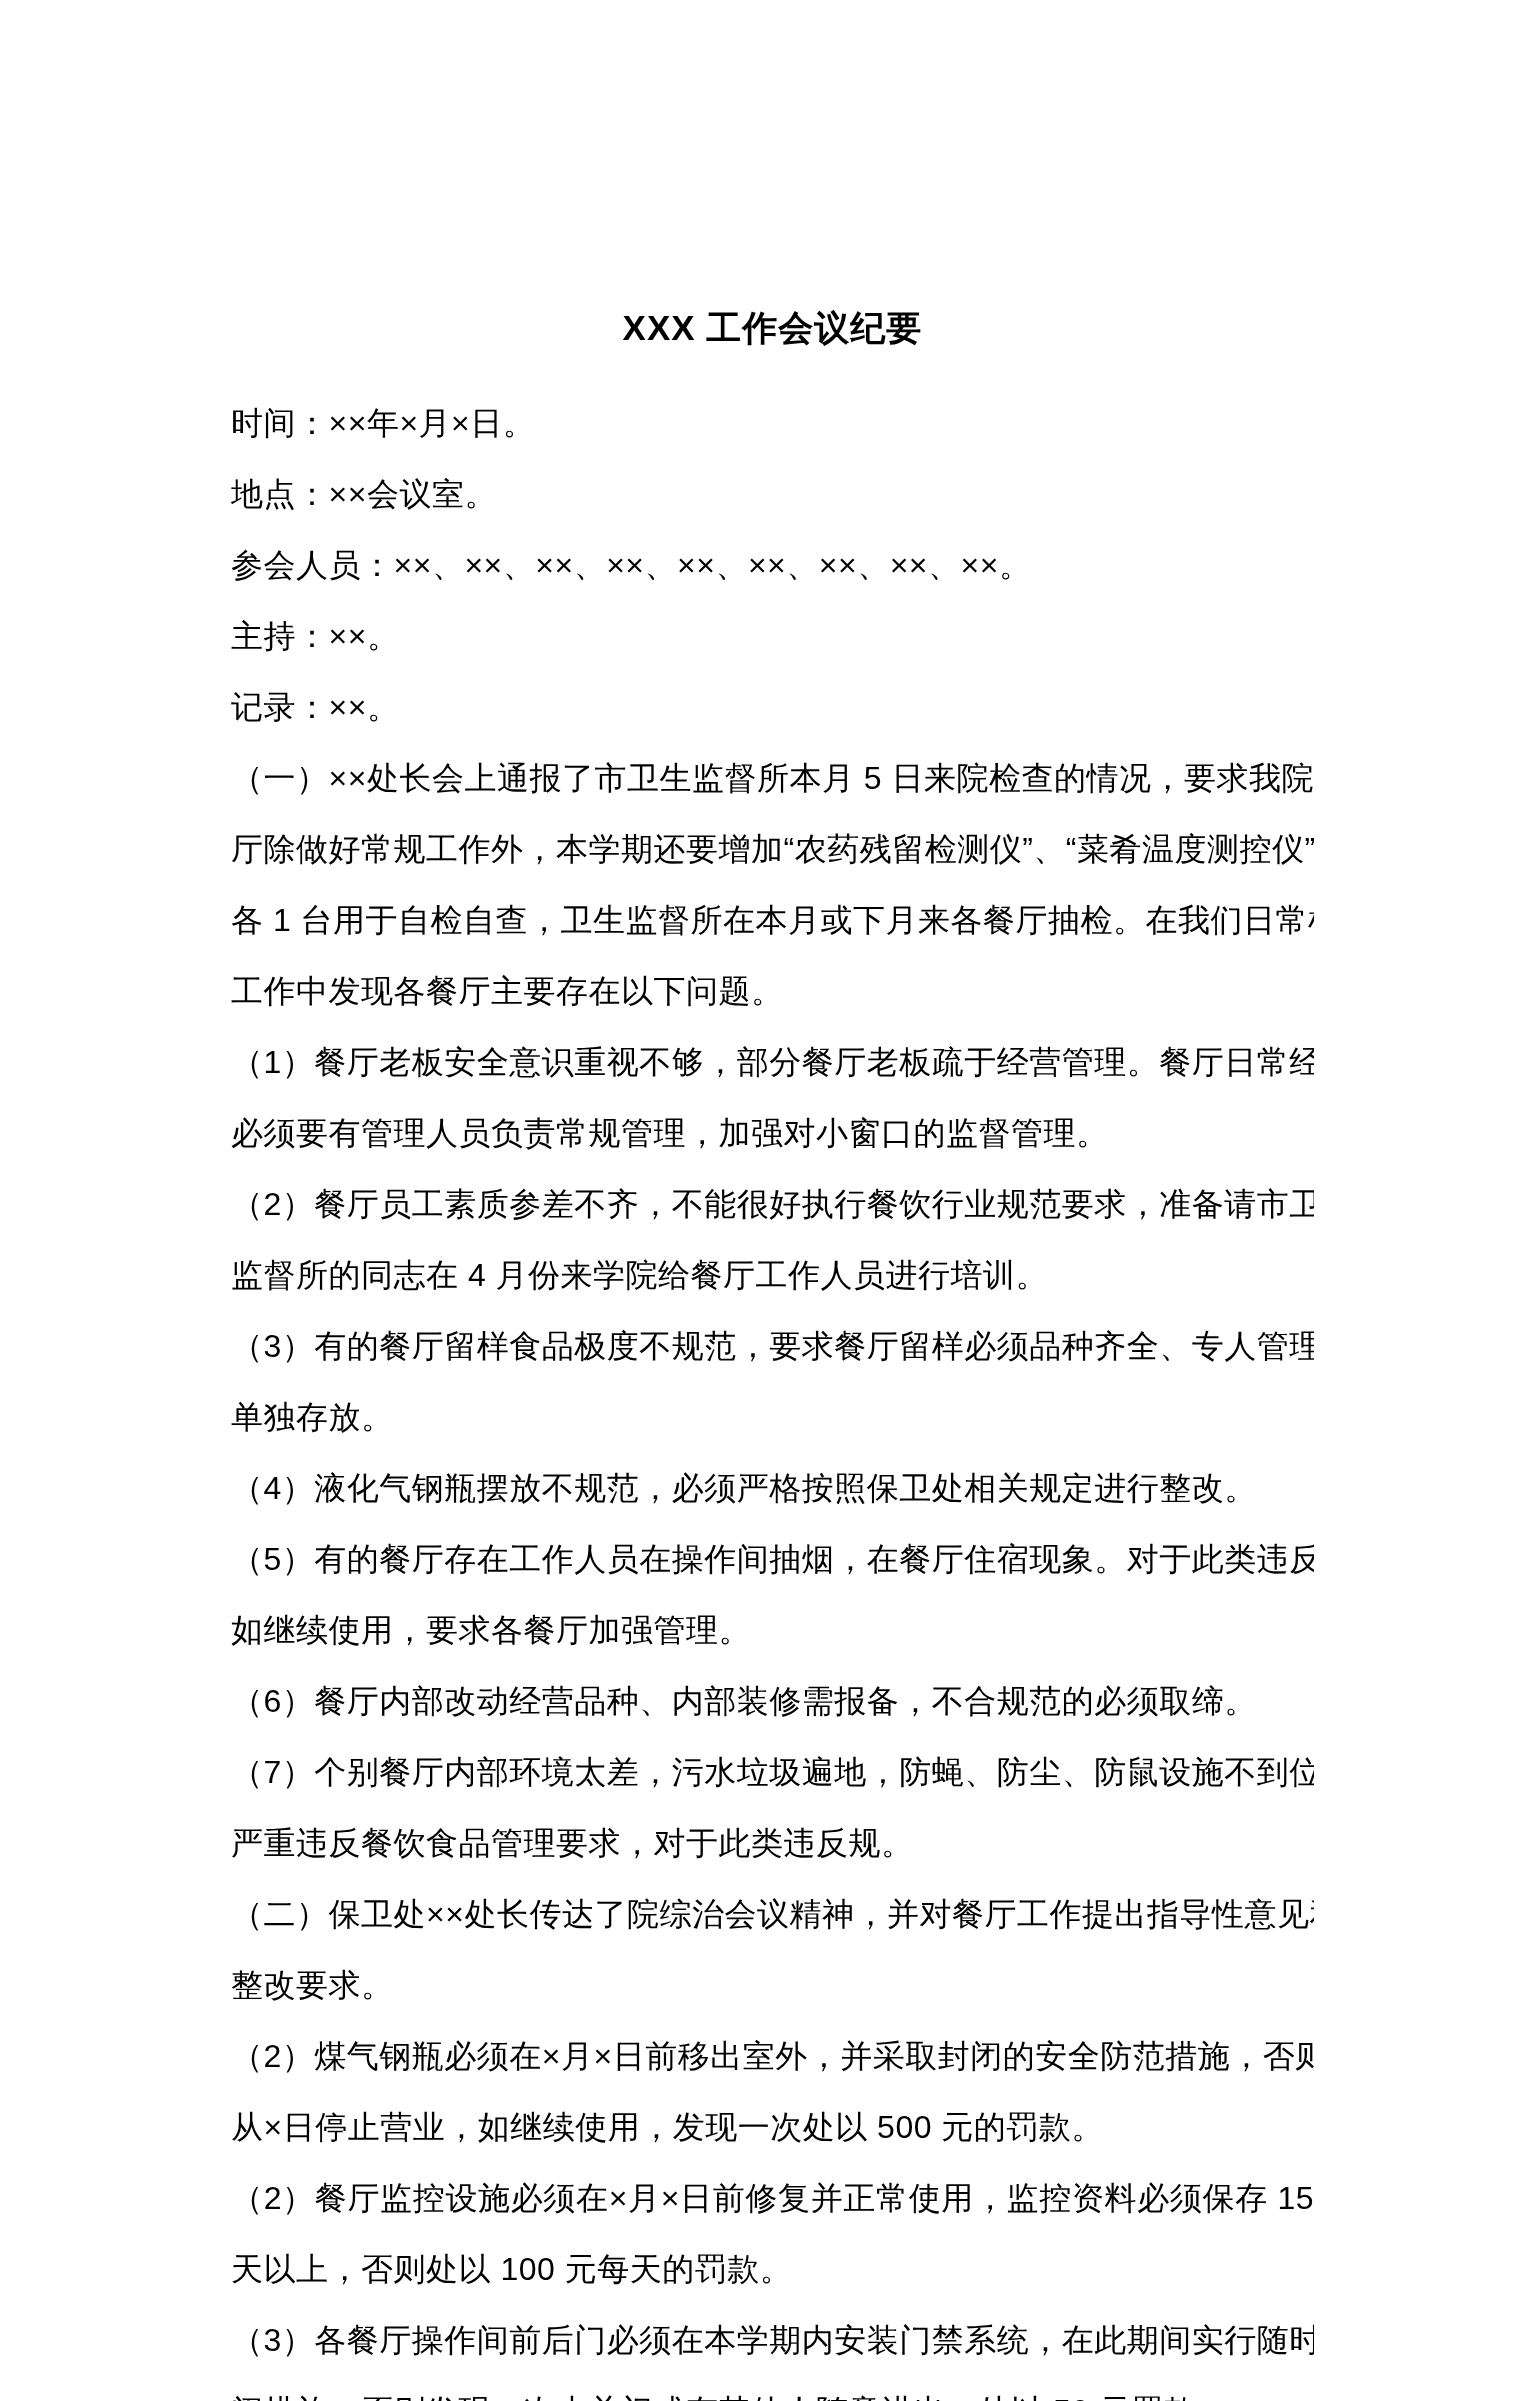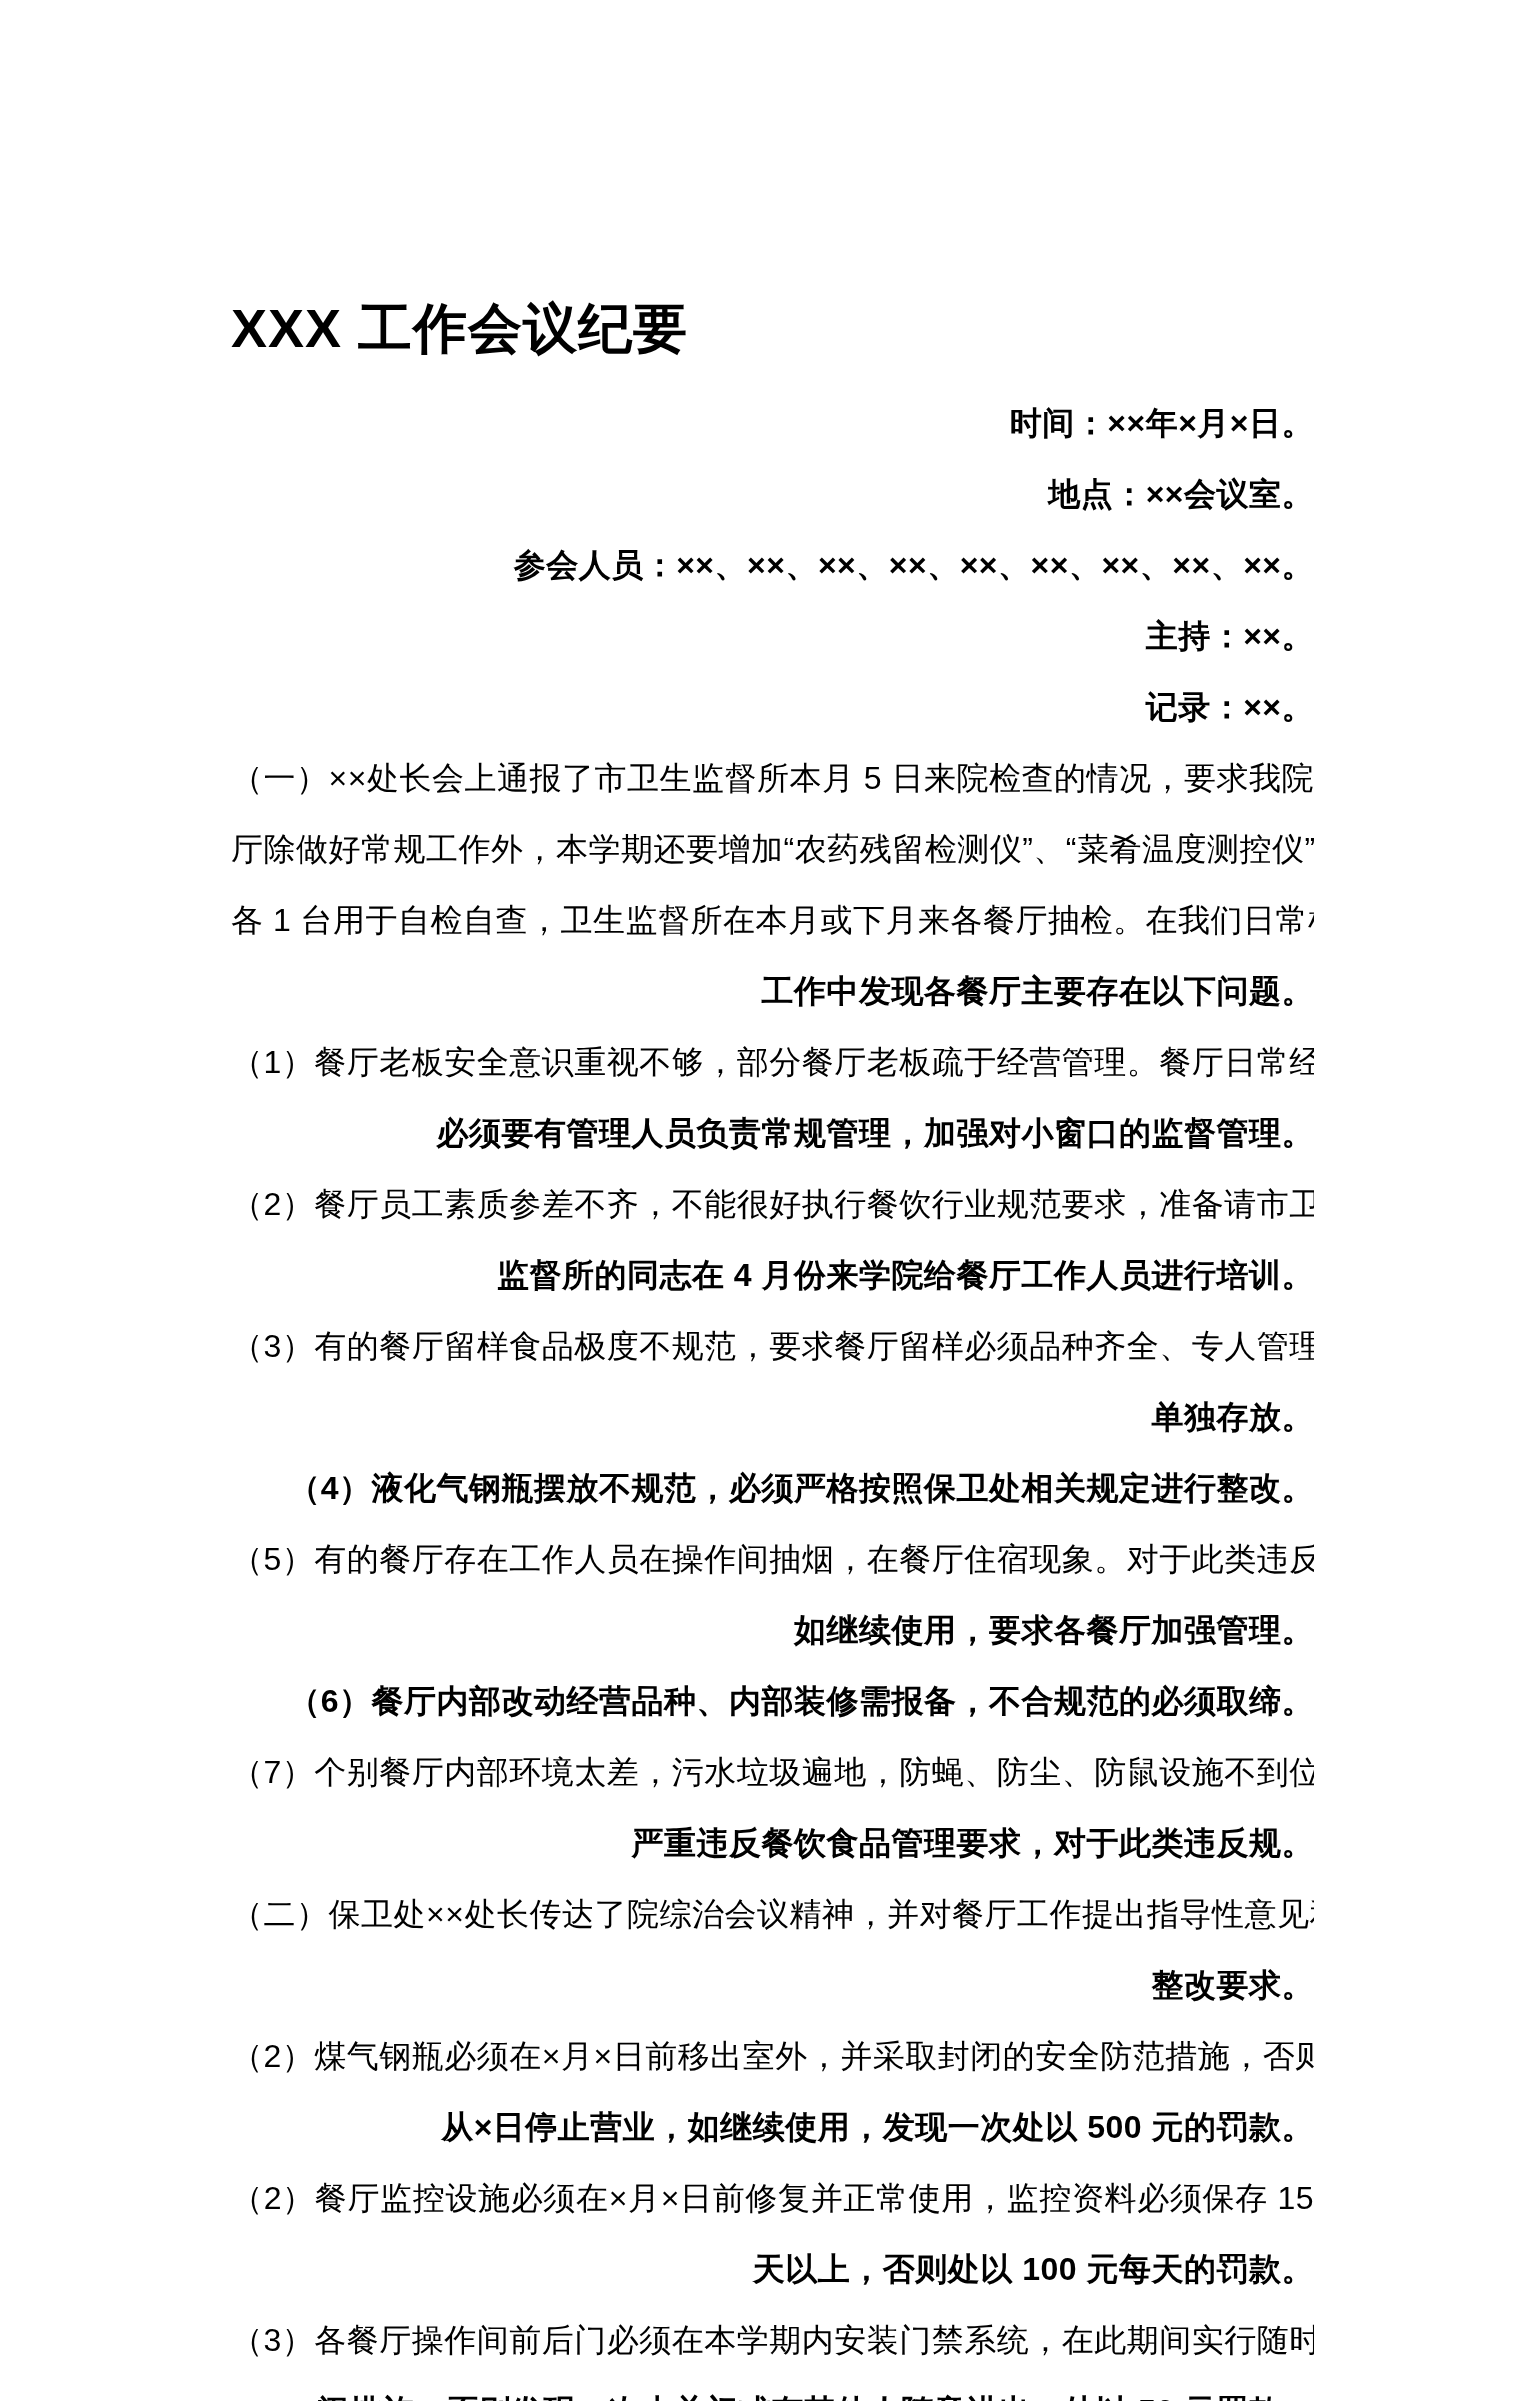--- a/index.html
+++ b/index.html
@@ -10,41 +10,41 @@
     color:#000000;
     font-family:"Liberation Sans","DejaVu Sans",sans-serif;
     overflow:hidden;
   }
   .content{
     position:absolute;
     left:231px;top:280px;
     width:1083px;
   }
   .doc-title{
-    font-size:54px;
+    font-size:35px;
     font-weight:bold;
     line-height:96px;
-    text-align:left;
+    text-align:center;
     letter-spacing:1px;
     margin-bottom:12px;
     white-space:nowrap;
   }
   .line{
     font-size:32px;
     line-height:71px;
     letter-spacing:0.5px;
     white-space:nowrap;
     overflow:hidden;
   }
   .line[data-align="justify"]{
     text-align:justify;
     text-align-last:justify;
     text-justify:inter-character;
   }
-  .line[data-align="left"]{text-align:right;font-weight:bold;}
+  .line[data-align="left"]{text-align:left;}
 </style>
 </head>
 <body>
 
 <div class="page">
   <div class="content">
     <div class="doc-title">XXX 工作会议纪要</div>
 
     <div class="line" data-align="left">时间：××年×月×日。</div>
     <div class="line" data-align="left">地点：××会议室。</div>

